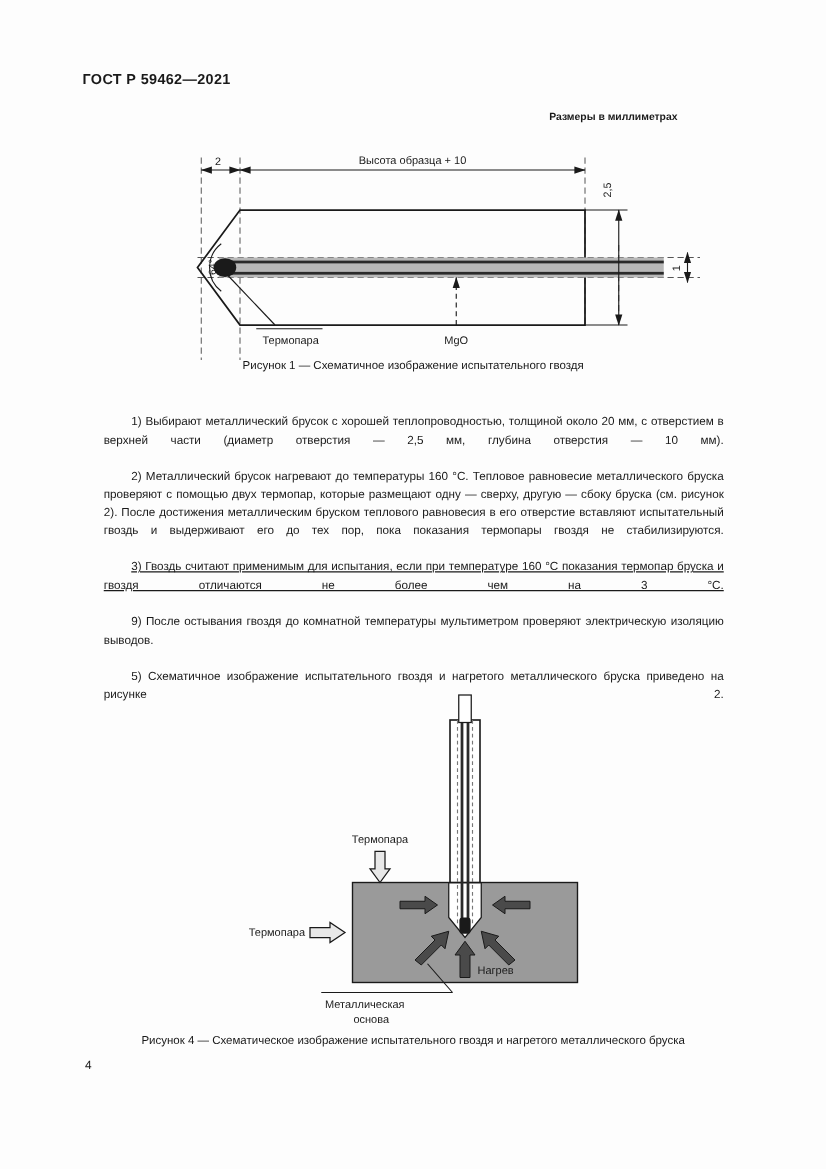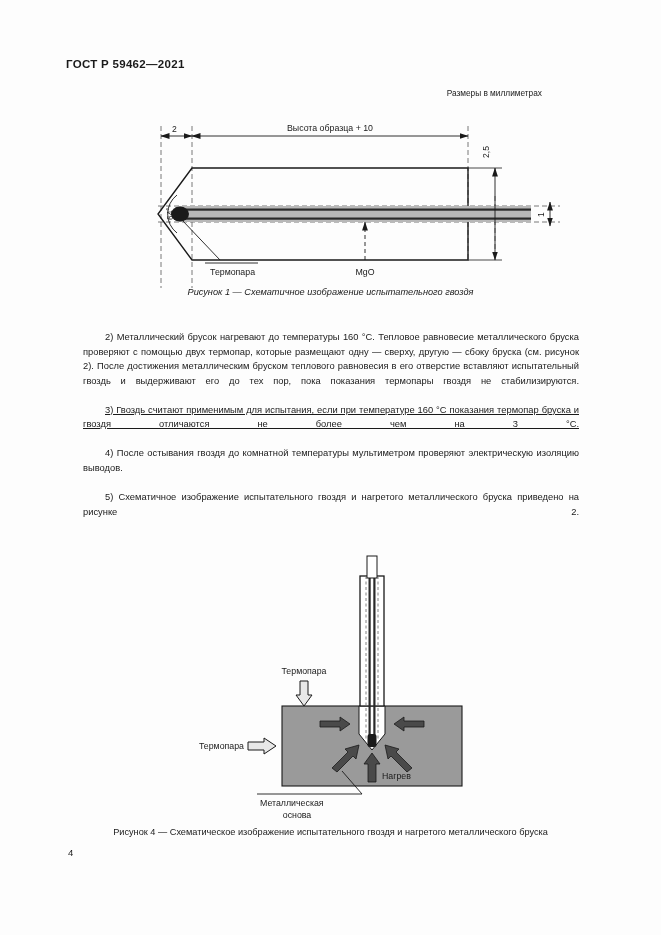--- a/index.html
+++ b/index.html
@@ -38,40 +38,40 @@
     left: 150px;
     top: 88px;
     width: 420px;
     height: 205px;
   }
   .units-note {
     position: absolute;
     right: 28px;
     top: 0px;
     font-size: 8.3px;
-    font-weight: normal;
+    font-weight: bold;
     white-space: nowrap;
   }
   .fig1-canvas {
     position: absolute;
     left: 0;
     top: 22px;
     width: 420px;
     height: 183px;
   }
 
   
   .fig-caption {
     position: absolute;
     width: 100%;
     text-align: center;
     font-size: 9.2px;
     white-space: nowrap;
   }
-  #fig1-caption { left: 0; top: 287px; font-style: italic; }
+  #fig1-caption { left: 0; top: 287px; }
   #fig2-caption { left: 0; top: 827px; }
 
   
   .section-title {
     position: absolute;
     left: 107px;
     top: 311px;
     font-size: 9.6px;
     font-weight: bold;
     white-space: nowrap;
@@ -202,23 +202,24 @@
         </g>
 
       </svg>
     </div>
   </div>
 
   <div class="fig-caption" id="fig1-caption">Рисунок 1 — Схематичное изображение испытательного гвоздя</div>
 
 
   <div class="body-block">
+    <p style="text-align-last: left;">1) Выбирают металлический брусок с хорошей теплопроводностью, толщиной около 20 мм, с отверстием в верхней части (диаметр отверстия — 2,5 мм, глубина отверстия — 10 мм).</p>
     <p style="text-align-last: left;">2) Металлический брусок нагревают до температуры 160 °С. Тепловое равновесие металлического бруска проверяют с помощью двух термопар, которые размещают одну — сверху, другую — сбоку бруска (см. рисунок 2). После достижения металлическим бруском теплового равновесия в его отверстие вставляют испытательный гвоздь и выдерживают его до тех пор, пока показания термопары гвоздя не стабилизируются.</p>
     <p style="text-align-last: left; text-decoration: underline;">3) Гвоздь считают применимым для испытания, если при температуре 160 °С показания термопар бруска и гвоздя отличаются не более чем на 3 °С.</p>
-    <p style="text-align-last: left;">4) После остывания гвоздя до комнатной температуры мультиметром проверяют электрическую изоляцию выводов.</p>
+    <p style="text-align-last: left;">9) После остывания гвоздя до комнатной температуры мультиметром проверяют электрическую изоляцию выводов.</p>
     <p style="text-align-last: left;">5) Схематичное изображение испытательного гвоздя и нагретого металлического бруска приведено на рисунке 2.</p>
   </div>
 
   <div class="fig2-canvas">
     <svg width="260" height="265" viewBox="0 0 260 265" xmlns="http://www.w3.org/2000/svg">
       <defs>
         <marker id="f2arr" markerWidth="8" markerHeight="7" refX="7.5" refY="3.5" orient="auto" markerUnits="userSpaceOnUse">
           <path d="M8,3.5 L0,0.6 L0,6.4 Z" fill="#1a1a1a"></path>
         </marker>
       </defs>

